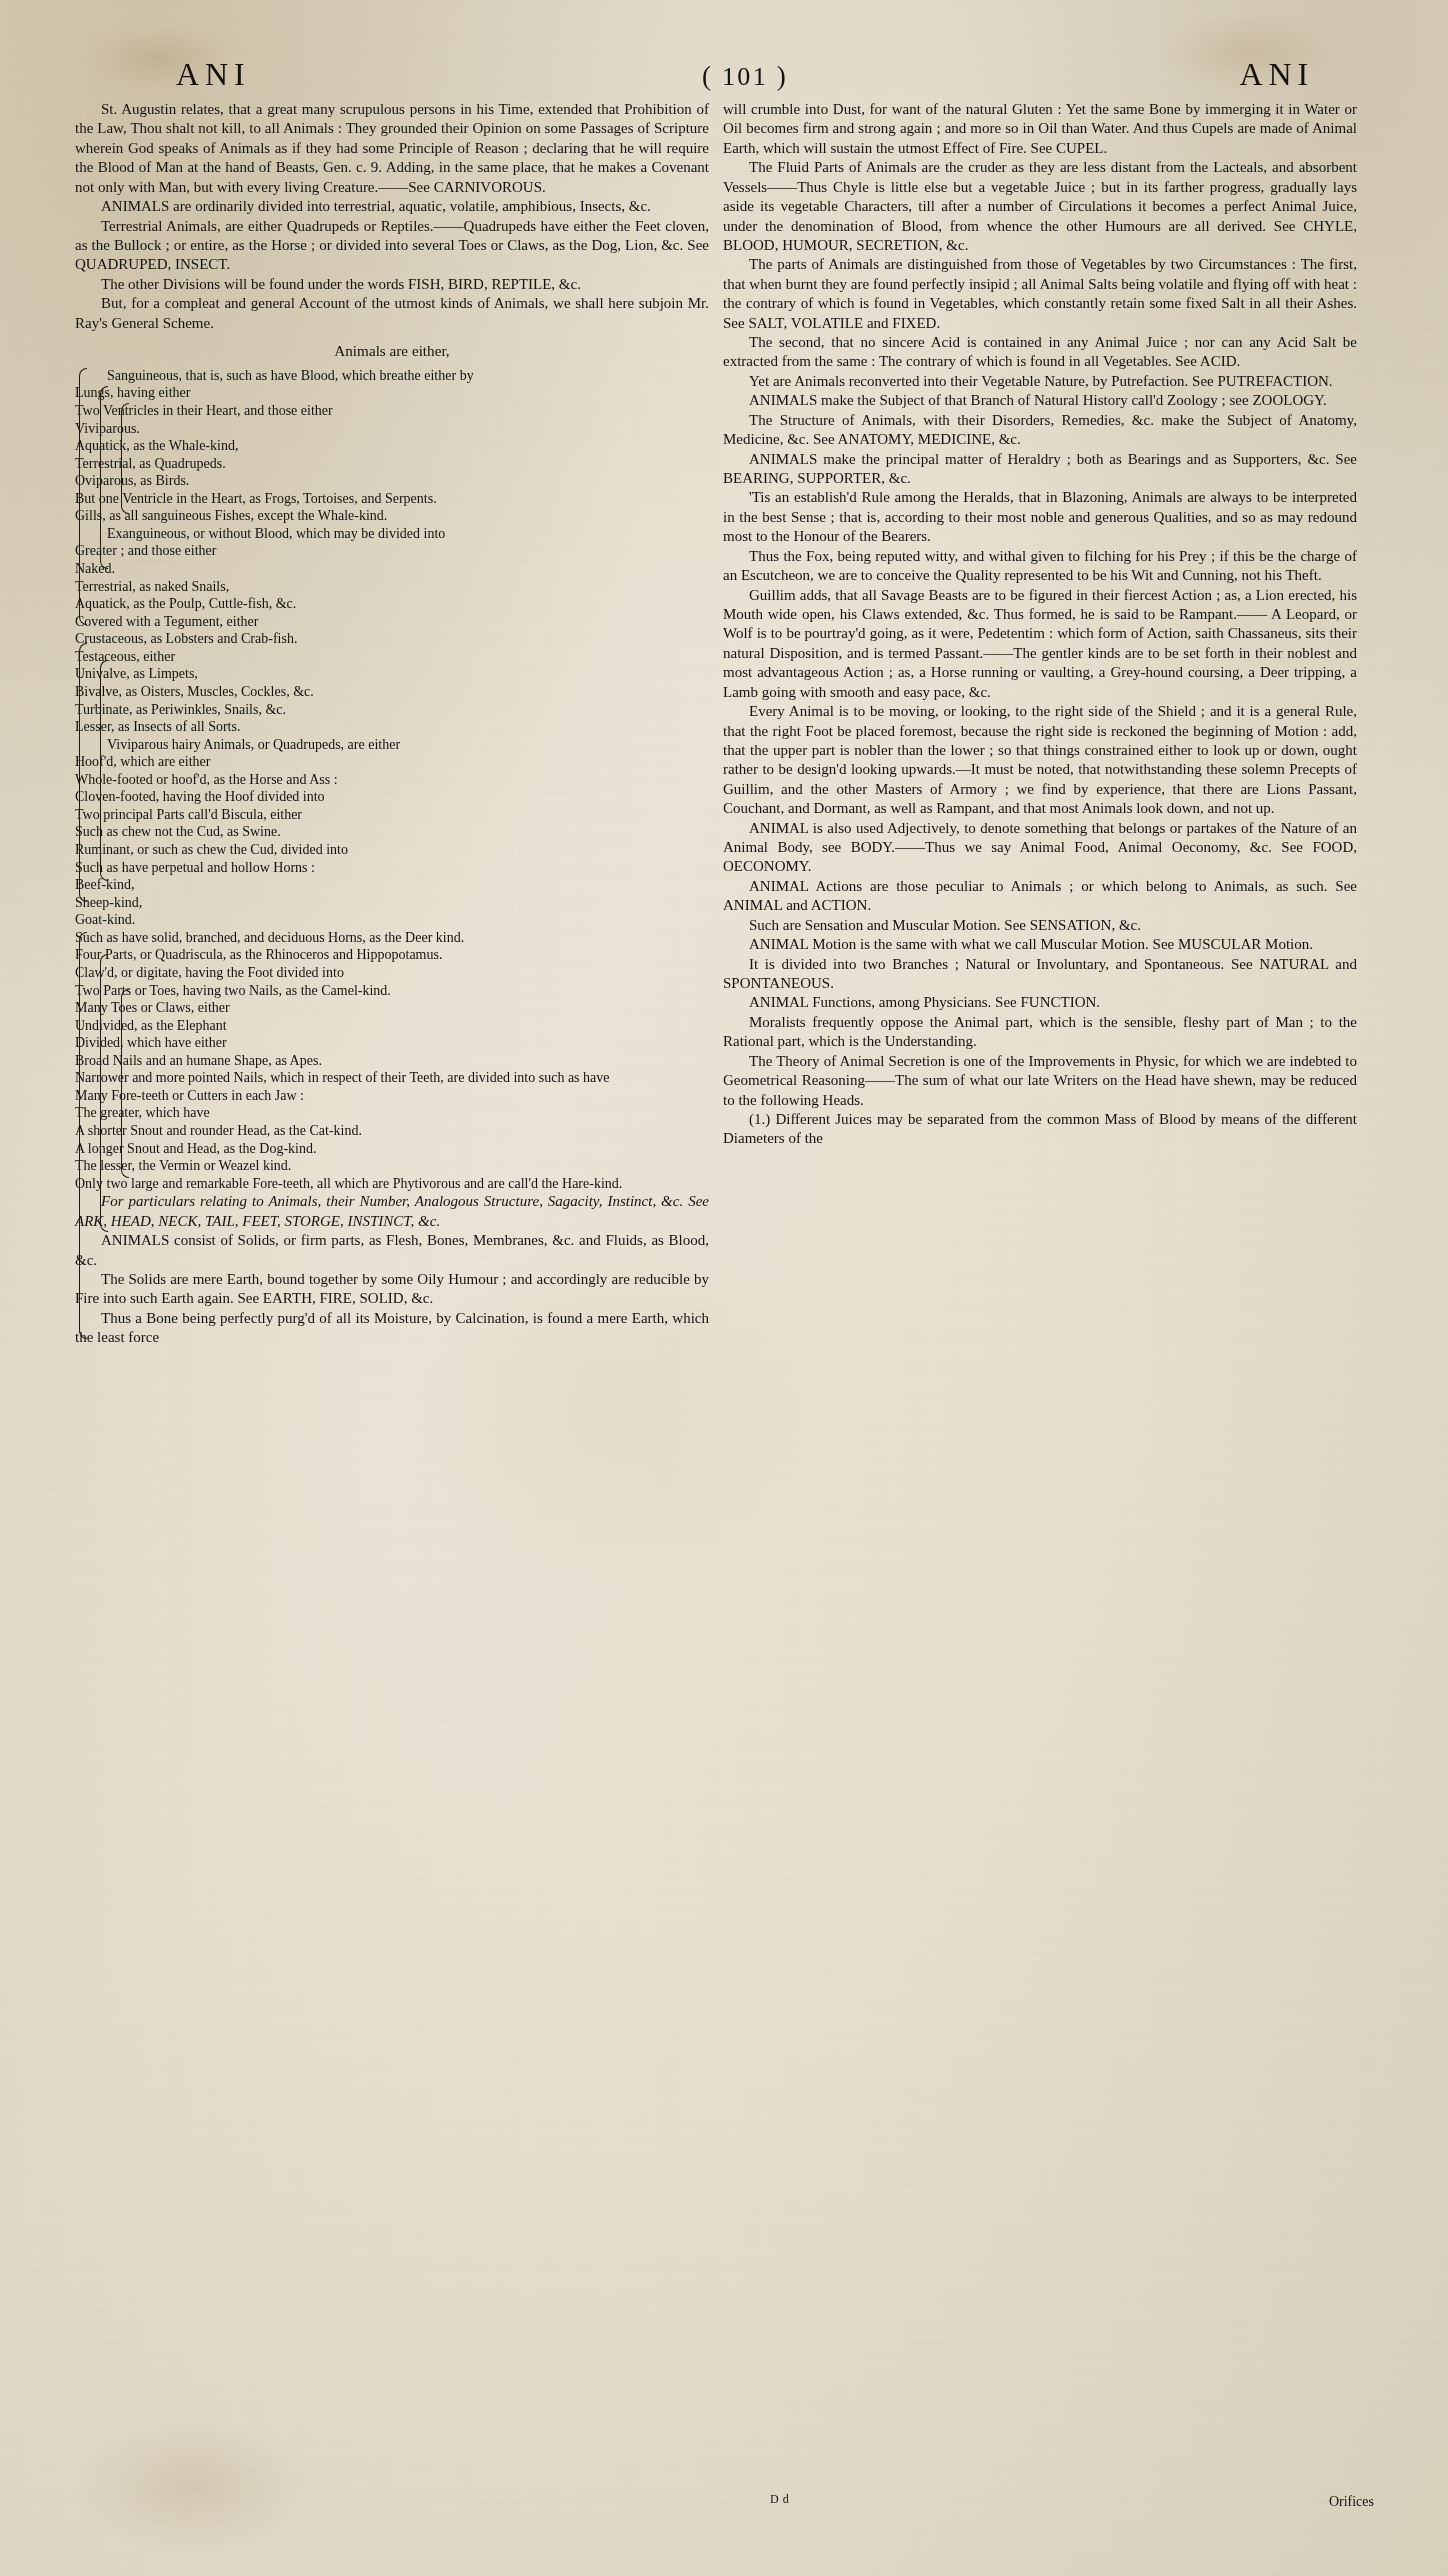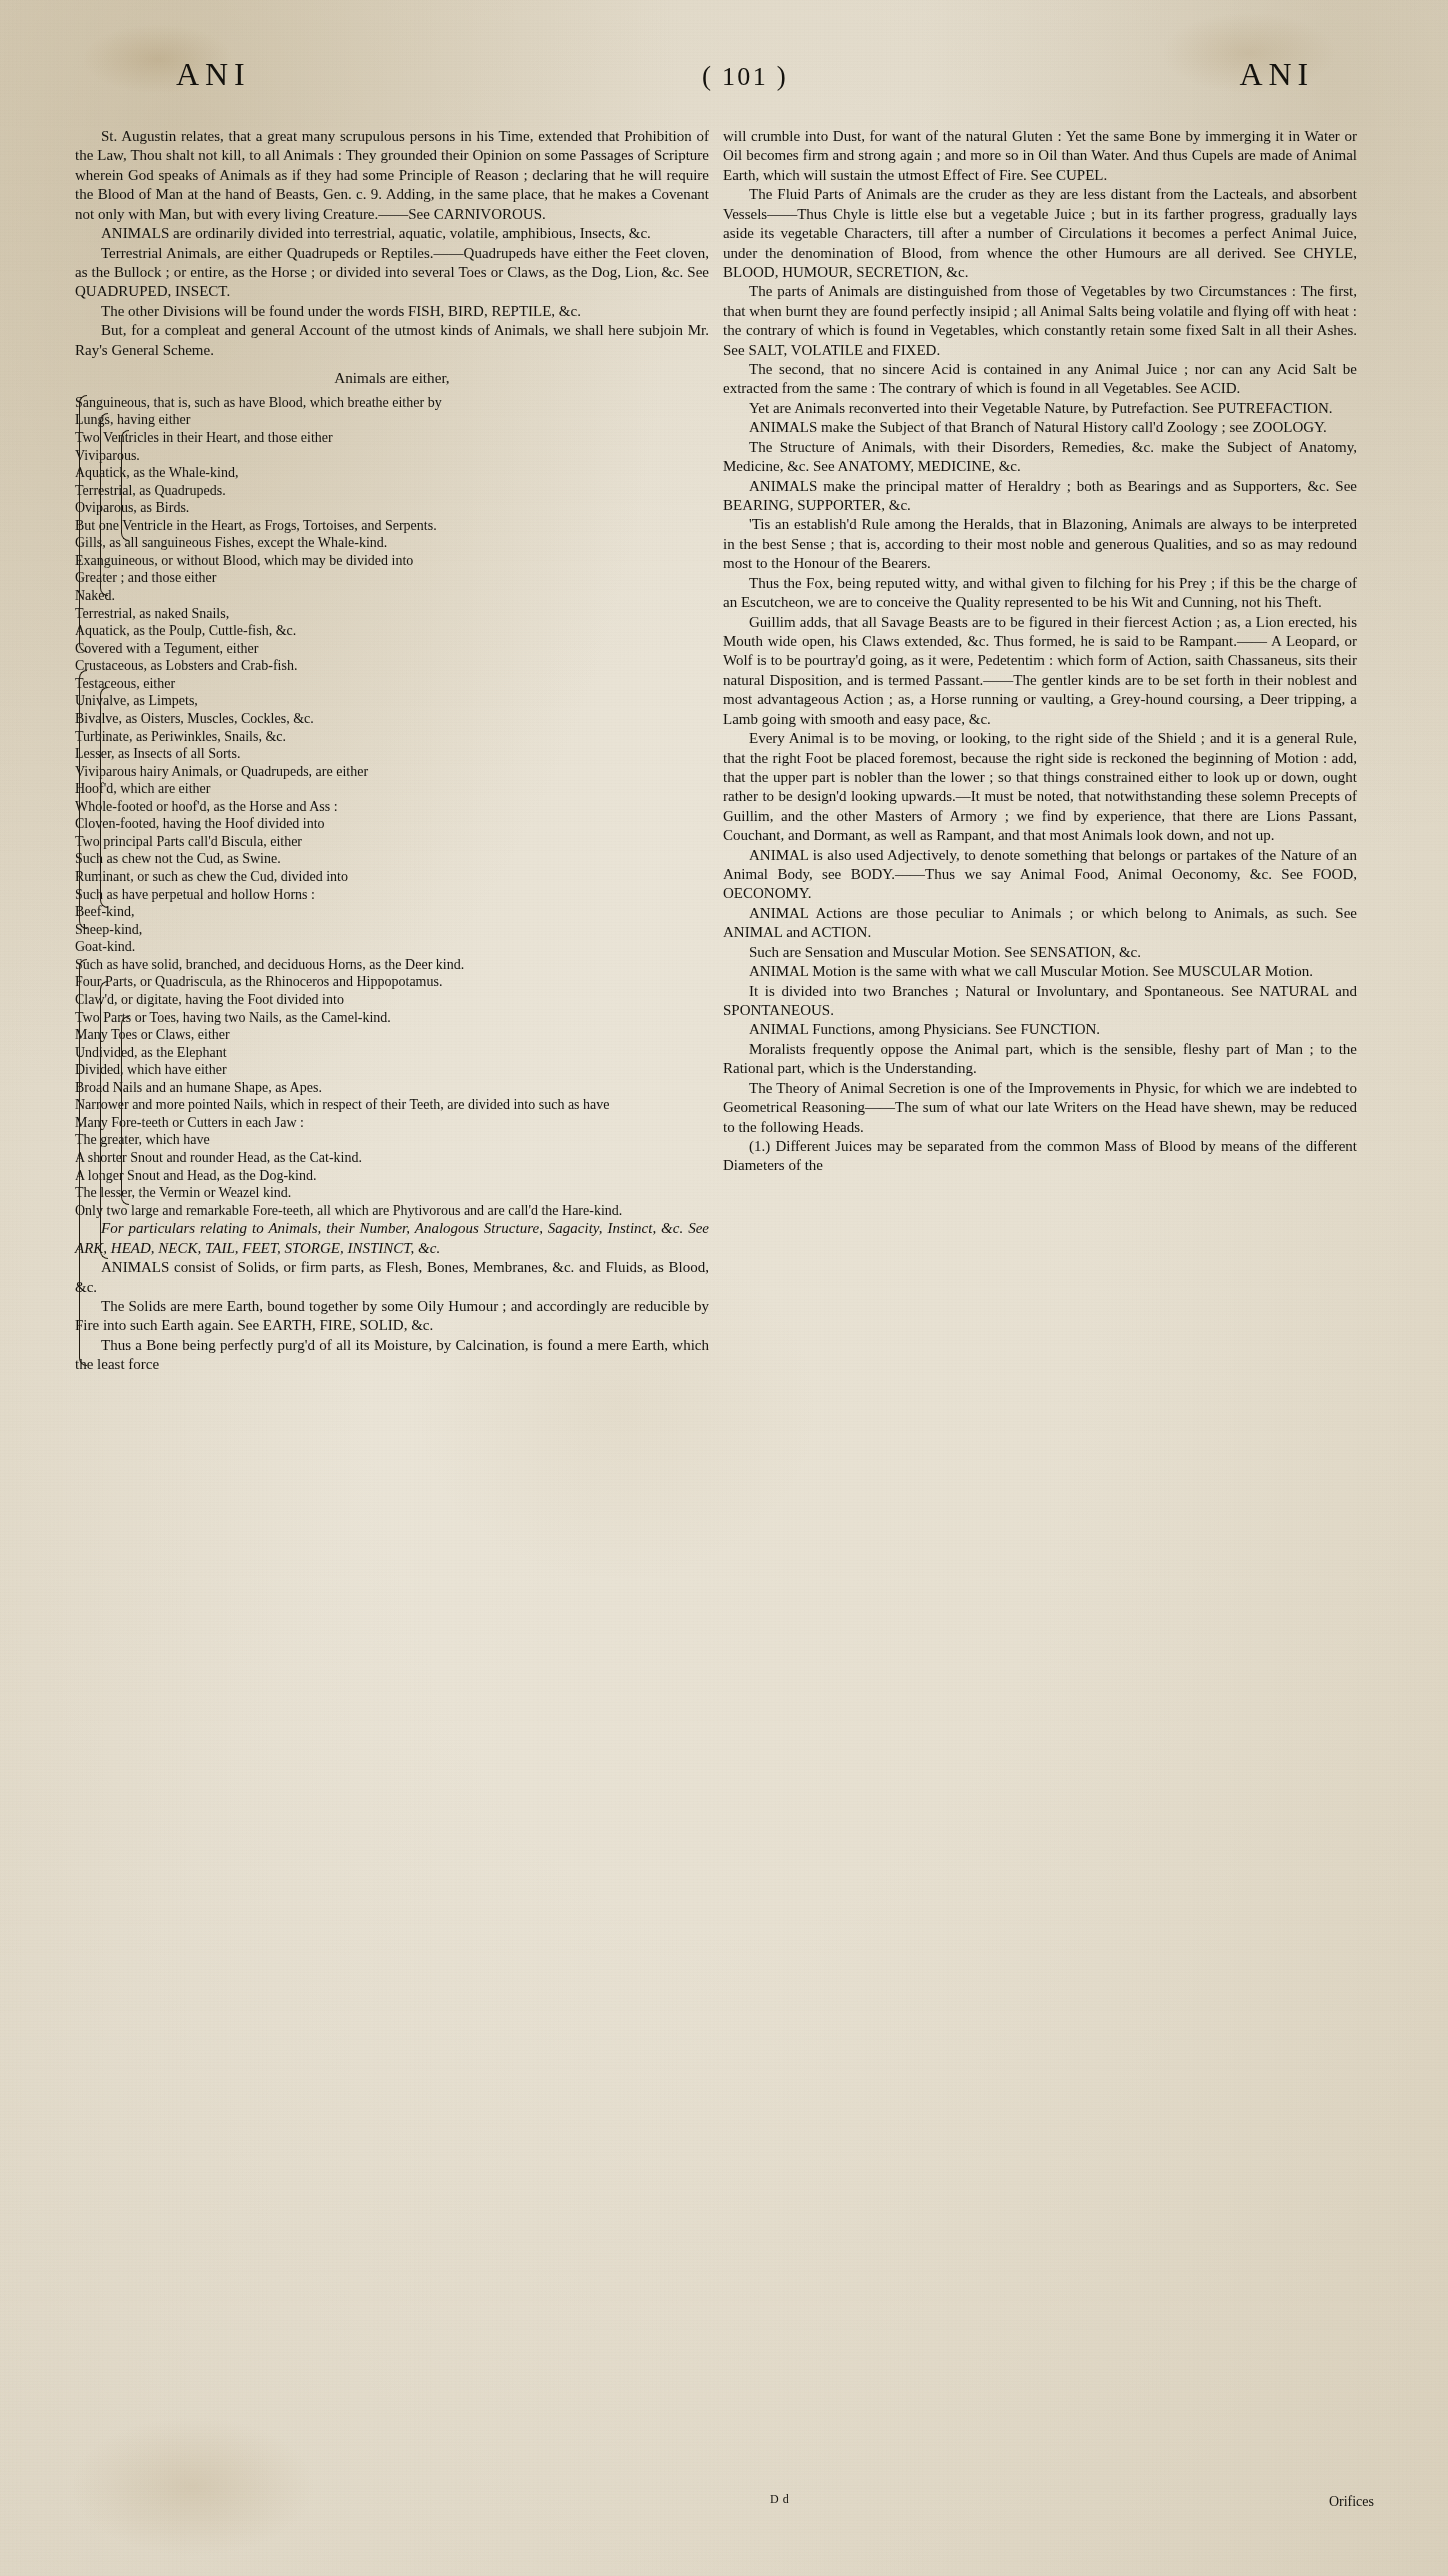--- a/index.html
+++ b/index.html
@@ -57,21 +57,21 @@
   }
   .header .pagenum {
     font-size: 26px;
     letter-spacing: 2.3px;
   }
   .header .pagenum .paren { font-size: 27px; }
 
   
   .columns {
     position: absolute;
-    top: 127px;
+    top: 100px;
     left: 75px;
     width: 1299px;
     display: flex;
     gap: 14px;
   }
   .col {
     width: 634px;
     font-size: 15px;
     line-height: 1.295;
     text-align: justify;
@@ -89,21 +89,21 @@
   .scheme-title {
     text-align: center;
     margin: 8.2px 0 5.9px 0;
     font-size: 15.2px;
   }
   .scheme {
     font-size: 14px;
     line-height: 1.255;
     text-align: left;
   }
-  .lvl1 { padding-left: 0px; }
+  .lvl1 { padding-left: 0px; margin-left: 32px; }
   .lvl2 { padding-left: 20px; }
   .lvl3 { padding-left: 41px; }
   .lvl4 { padding-left: 62px; }
   .lvl5 { padding-left: 83px; }
   .lvl6 { padding-left: 104px; }
   .hang { padding-left: 15.2px; text-indent: -15.2px; }
 
   
   .vbrace {
     position: absolute;

